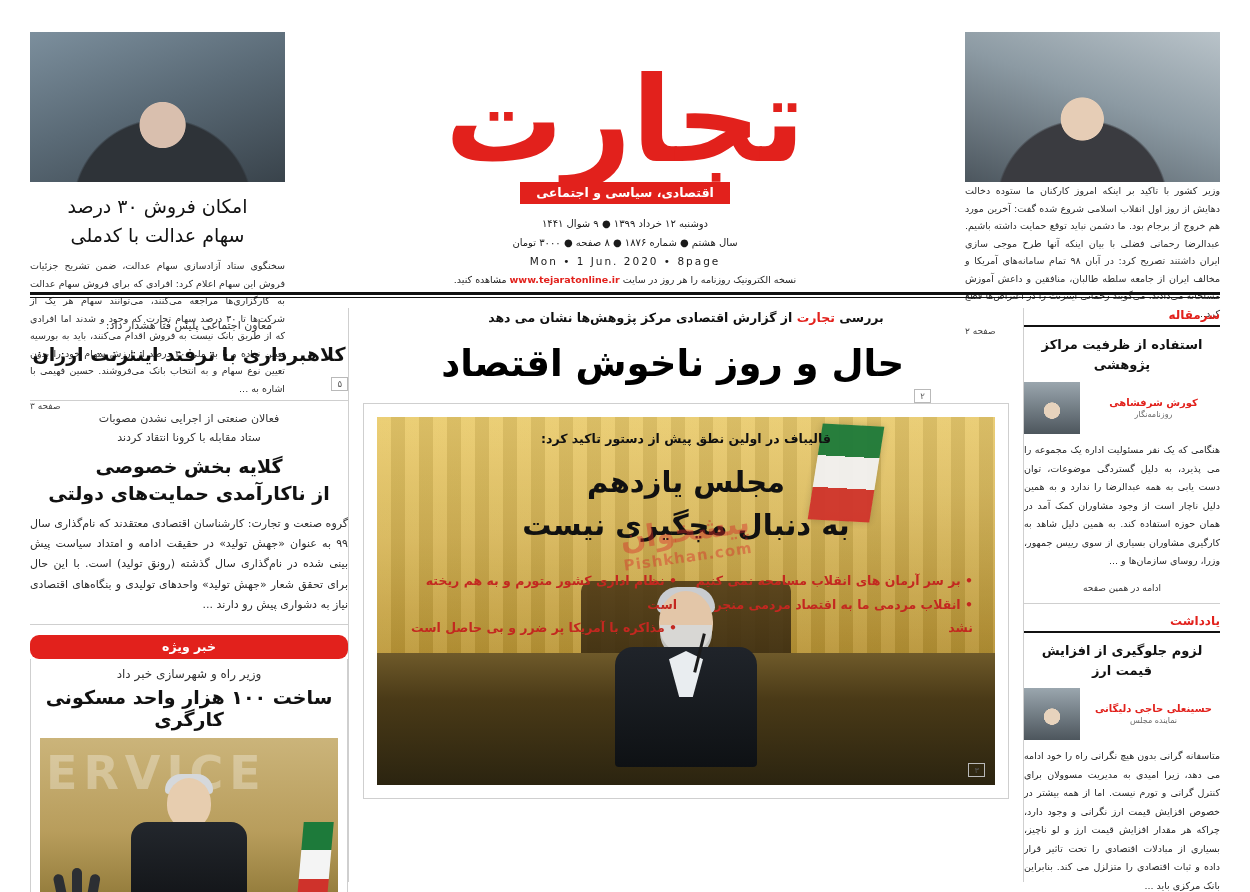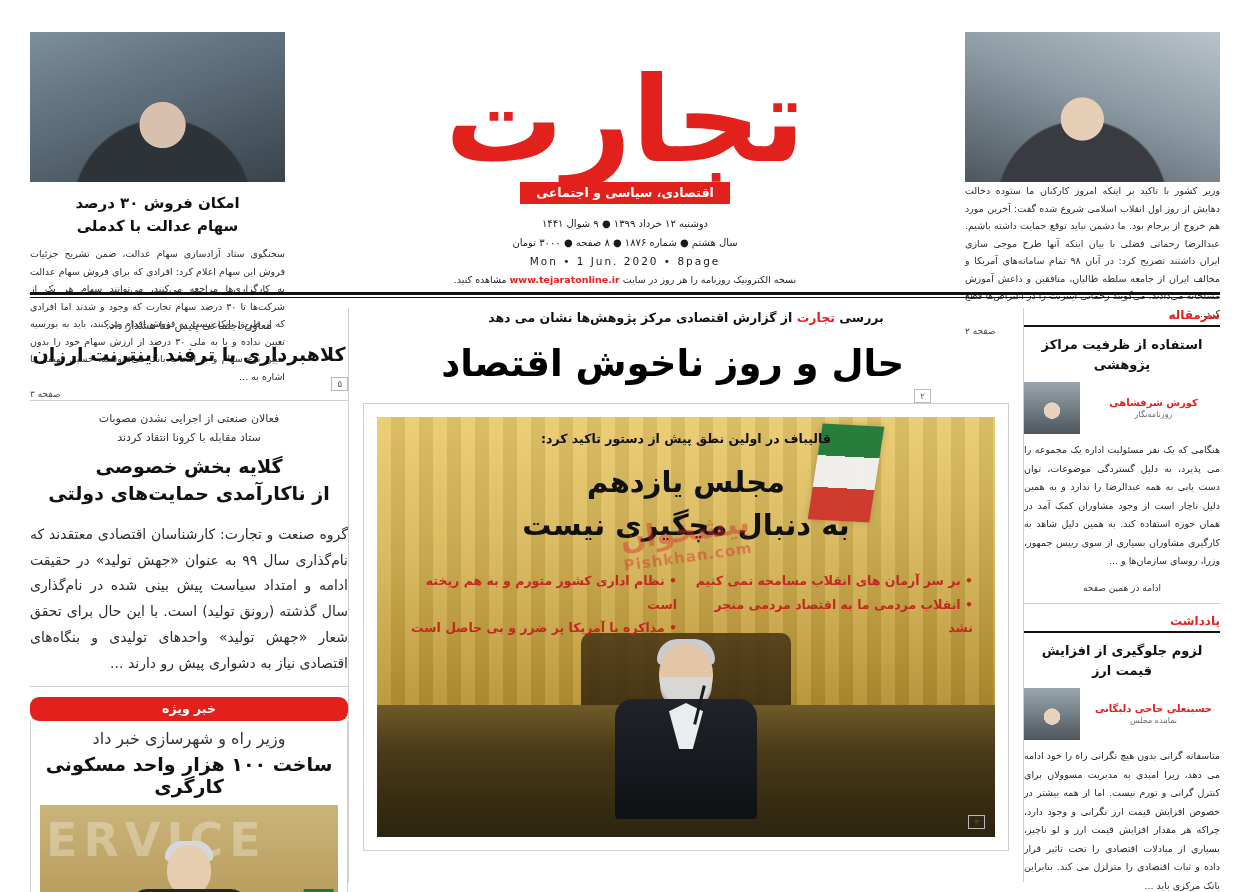--- a/index.html
+++ b/index.html
@@ -47,22 +47,22 @@
       radial-gradient(circle at 52% 118%, #2e3338 0 40%, transparent 41%),
       linear-gradient(160deg, #7c8f9d 0%, #5a6a76 48%, #39434b 100%);
   }
   .mh-story .photo.p2 {
     background:
       radial-gradient(circle at 46% 58%, #e6cdb6 0 13%, transparent 13.5%),
       radial-gradient(circle at 46% 116%, #3a3b40 0 38%, transparent 39%),
       linear-gradient(200deg, #b9c3c9 0%, #8c9aa3 45%, #4c565e 100%);
   }
   .mh-headline {
-    font-weight: bold;
-    font-size: 15px;
+    font-weight: normal;
+    font-size: 19px;
     line-height: 1.5;
     color: #111;
     margin: 10px 0 8px;
     text-align: center;
   }
   .mh-body {
     font-size: 9.5px;
     line-height: 1.85;
     color: #2b2b2b;
     text-align: justify;
@@ -216,21 +216,21 @@
   }
   .lede-row { display: flex; align-items: flex-end; justify-content: center; gap: 10px; }
 
   .photo-block {
     border: 1px solid #cfcfcf;
     padding: 13px;
     background: #fff;
   }
   .photo-main {
     position: relative;
-    height: 420px;
+    height: 368px;
     overflow: hidden;
     background: linear-gradient(175deg, #d1a521 0%, #caa02a 30%, #b58b1c 62%, #8e6a12 100%);
   }
   .pm-curtain {
     position: absolute; inset: 0;
     background:
       repeating-linear-gradient(90deg, rgba(255,255,255,0.07) 0 14px, rgba(0,0,0,0.07) 14px 28px),
       linear-gradient(180deg, rgba(255,235,170,0.55), rgba(120,85,10,0.25));
   }
   .pm-flag {
@@ -346,40 +346,40 @@
     color: #111;
   }
   .lc-sub {
     font-size: 11px;
     text-align: center;
     color: #333;
     line-height: 1.7;
     margin-bottom: 5px;
   }
   .lc-body {
-    font-size: 14px;
+    font-size: 11px;
     line-height: 1.85;
     text-align: justify;
     color: #2b2b2b;
-    margin-top: 14px;
+    margin-top: 6px;
   }
   .lc-pg { text-align: right; margin-top: 4px; }
 
   .badge-special {
     background: #e2211c;
     color: #fff;
     font-size: 12.5px;
     font-weight: bold;
     text-align: center;
     padding: 4px 0 5px;
     margin: 10px 0 0;
     border-radius: 9px;
   }
   .special-box { border: 1px solid #cfcfcf; border-top: none; padding: 8px 9px 10px; }
-  .sp-kicker { font-size: 16px; text-align: center; color: #333; }
+  .sp-kicker { font-size: 12px; text-align: center; color: #333; }
   .sp-title { font-size: 19px; font-weight: bold; text-align: center; color: #111; margin: 5px 0 8px; }
   .sp-photo {
     height: 170px;
     background: linear-gradient(180deg, #cbb47a 0%, #b89d5c 55%, #8d7636 100%);
     position: relative;
     overflow: hidden;
     padding-left: 28px;
   }
   .sp-photo .bg-letters {
     position: absolute; inset: 0;

